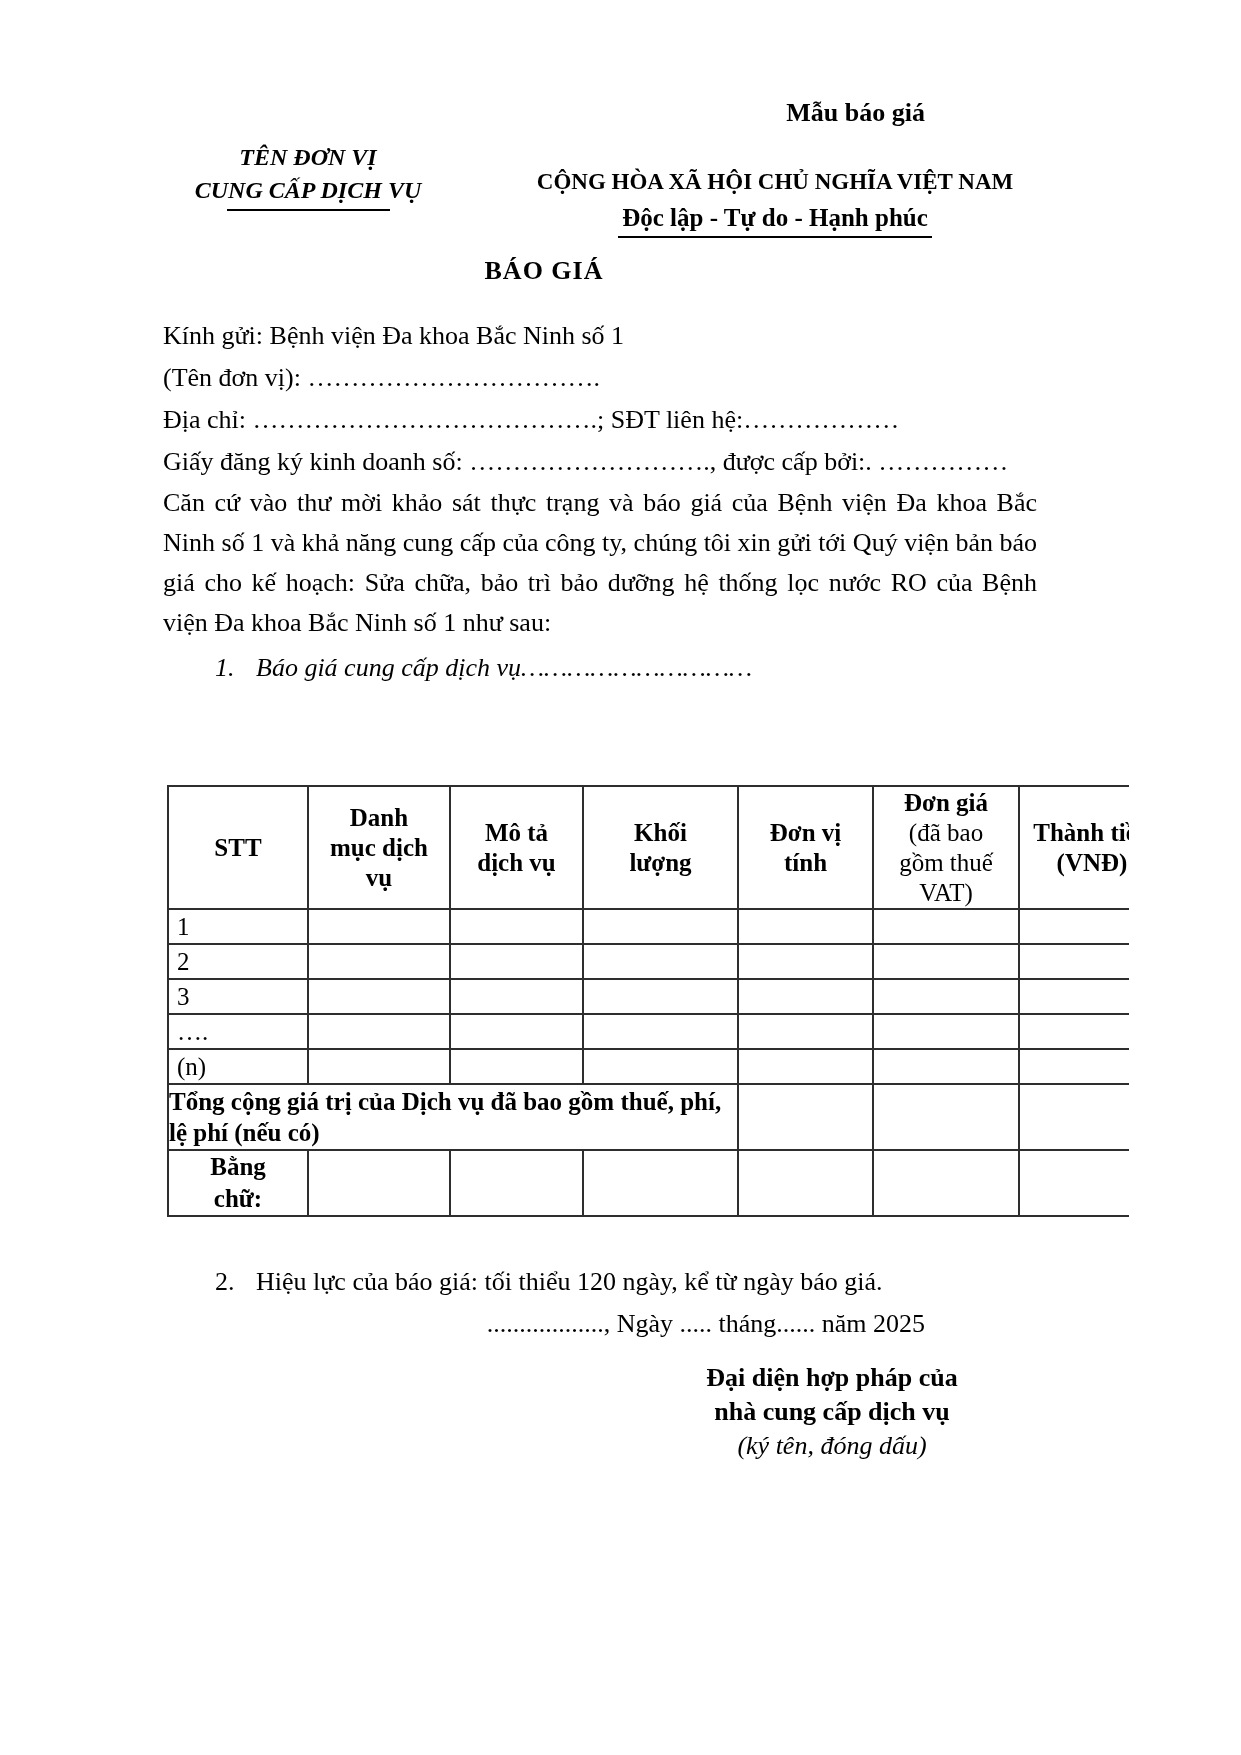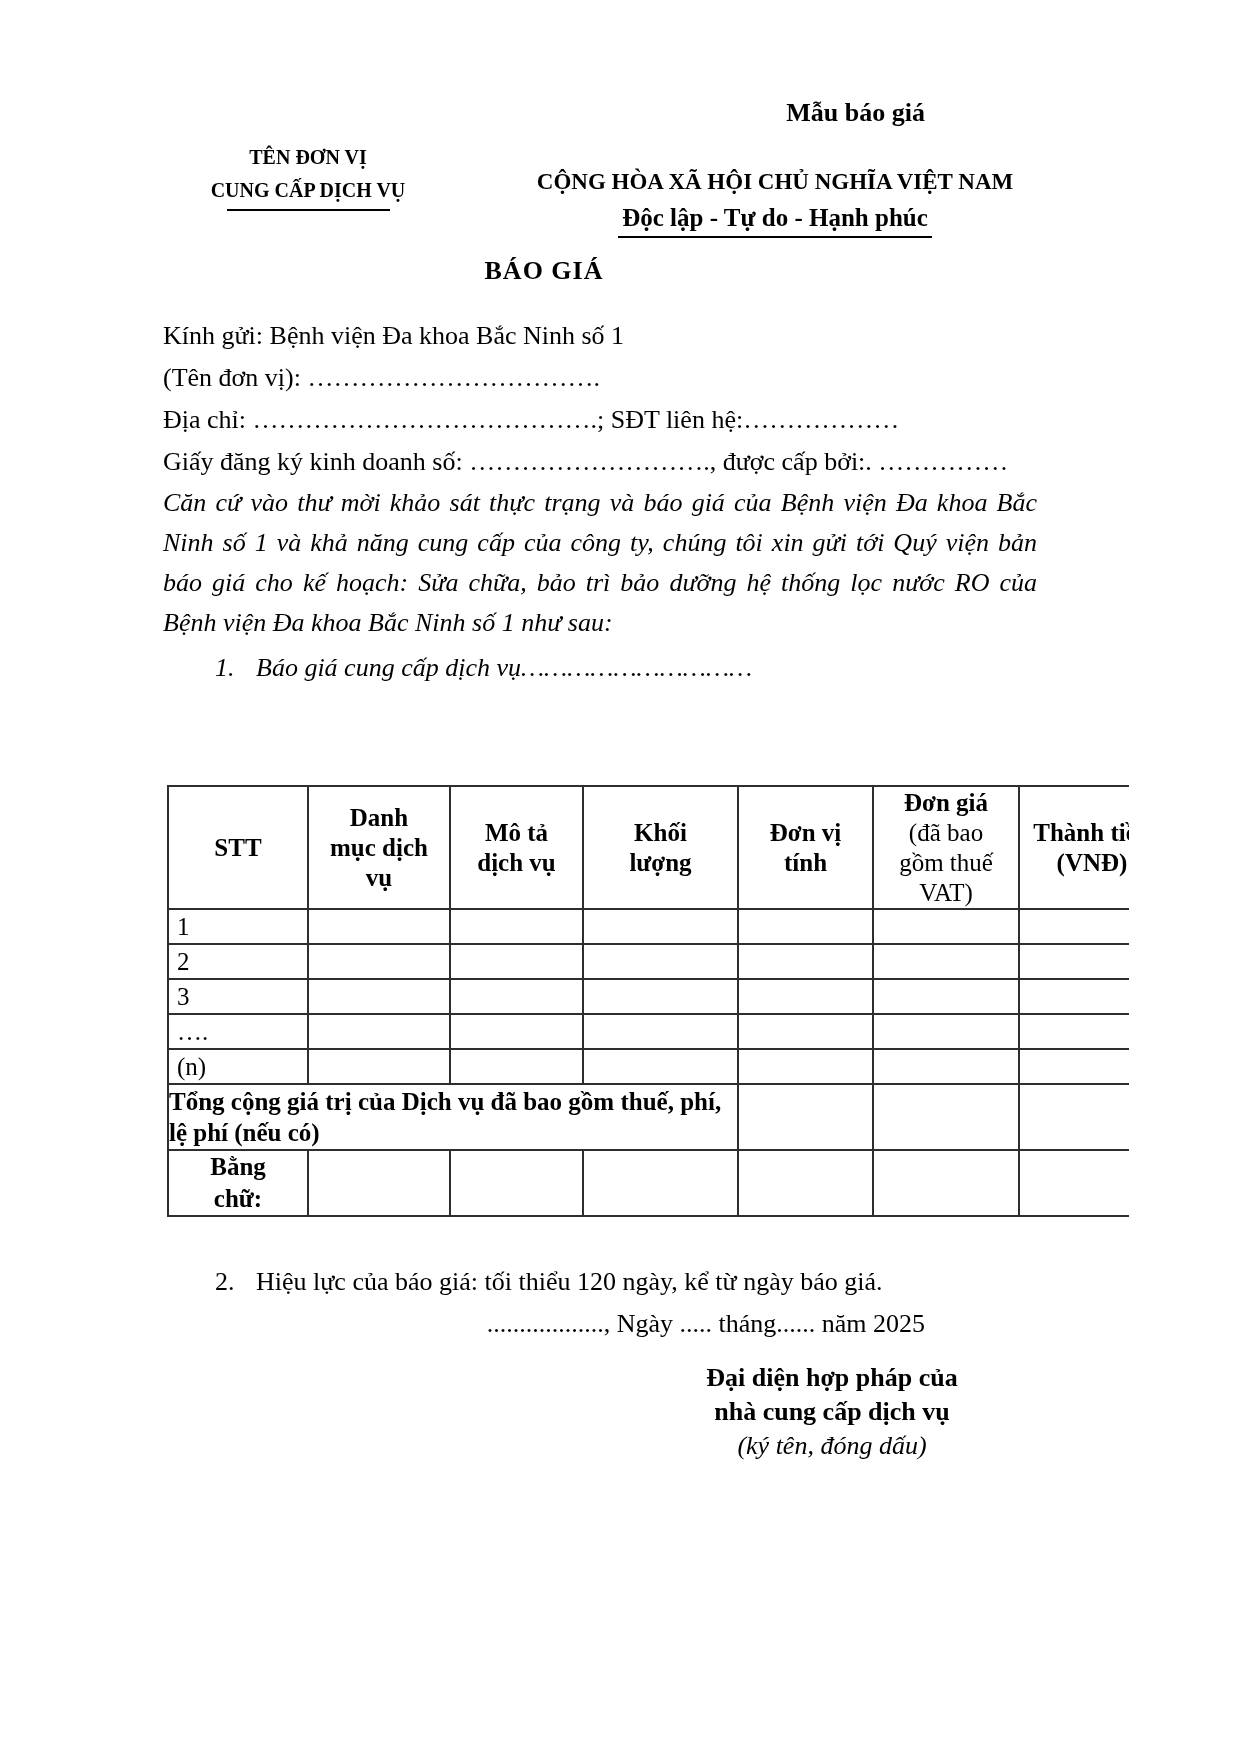--- a/index.html
+++ b/index.html
@@ -8,30 +8,30 @@
     width:1129px;height:1755px;
     background:#ffffff;color:#000;
     font-family:"Liberation Serif","DejaVu Serif",serif;
     font-size:26px;
     overflow:hidden;
     box-sizing:border-box;
   }
   .form-label{margin:98px 204px 0 163px;text-align:right;font-weight:bold;line-height:30px;}
   .letterhead{display:flex;align-items:flex-start;margin-top:10px;}
   .letterhead-left{margin-left:163px;width:290px;text-align:center;padding-top:3px;}
-  .org-line{font-weight:bold;font-size:20px;line-height:33px;white-space:nowrap;}
+  .org-line{font-weight:bold;font-size:24px;line-height:33px;white-space:nowrap;font-style:italic;}
   .org-underline{width:163px;border-bottom:2px solid #000;margin:2px auto 0;height:0;}
   .letterhead-right{margin-left:57px;width:530px;text-align:center;padding-top:27px;}
   .nat1{font-weight:bold;font-size:23px;line-height:33px;white-space:nowrap;}
   .nat2{display:inline-block;font-weight:bold;font-size:25px;line-height:33px;margin-top:3px;
         border-bottom:2px solid #000;padding:0 4px 2px 4px;white-space:nowrap;font-family:Liberation Serif, serif;}
   .doc-title{margin:16px 204px 0 163px;text-align:center;font-weight:bold;font-size:26px;line-height:33px;letter-spacing:1px;}
   .intro{margin:28px 0 0 163px;width:874px;}
   .intro-line{line-height:42px;white-space:nowrap;}
-  .para{line-height:40px;text-align:justify;font-style:italic;}
+  .para{line-height:40px;text-align:justify;}
   .list-item{margin:4px 0 0 52px;line-height:42px;white-space:nowrap;font-style:italic;}
   .list-num{display:inline-block;width:41px;}
   table.quote-table{
     margin:96px 0 0 167px;width:997px;
     border-collapse:collapse;table-layout:fixed;
   }
   .quote-table th,.quote-table td{
     border:2px solid #2e2e2e;
     vertical-align:middle;
     font-size:25px;

